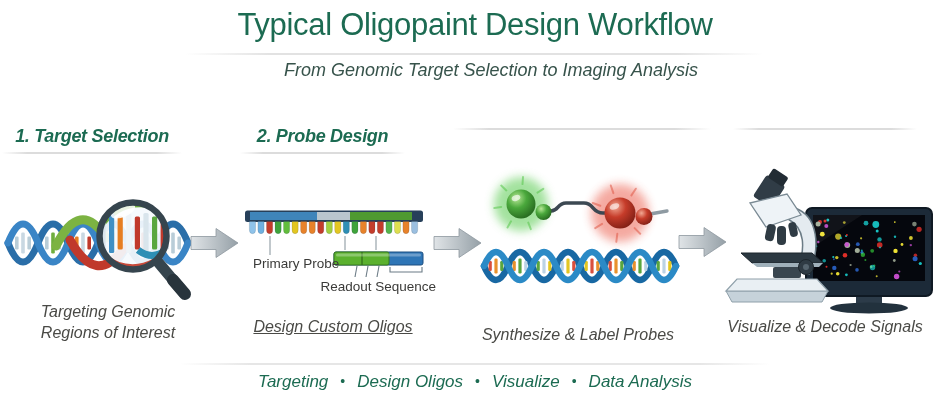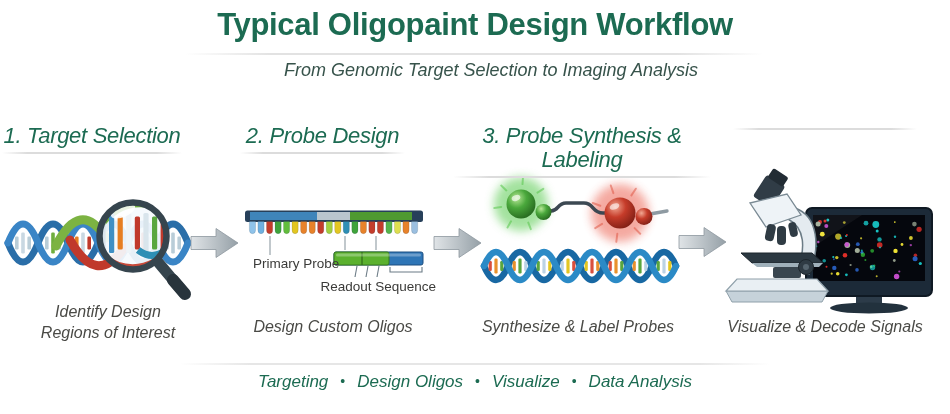--- a/index.html
+++ b/index.html
@@ -1,37 +1,37 @@
 <!DOCTYPE html>
 <html><head>
 <meta charset="utf-8">
 <style>
   html,body{margin:0;padding:0;background:#fff;}
   .canvas{position:relative;width:950px;height:414px;background:#ffffff;overflow:hidden;
           font-family:"Liberation Sans",sans-serif;}
   .art{position:absolute;left:0;top:0;width:950px;height:414px;}
   .title{position:absolute;top:7px;left:0;width:950px;text-align:center;
-         font-size:31px;font-weight:bold;letter-spacing:-0.3px;color:#1c6b52;}
+         font-size:31px;font-weight:normal;letter-spacing:-0.3px;color:#1c6b52;}
   .title-rule{position:absolute;top:53px;left:185px;width:578px;height:2px;border-radius:1px;
          background:linear-gradient(90deg,rgba(0,0,0,0),#e2e2e2 15%,#e2e2e2 85%,rgba(0,0,0,0));}
   .subtitle{position:absolute;top:60px;left:16px;width:950px;text-align:center;
          font-size:18px;font-style:italic;color:#37534b;}
   .step-header{position:absolute;top:124px;text-align:center;color:#1c6b52;
-         font-size:22px;font-weight:normal;font-style:italic;letter-spacing:-0.3px;line-height:24px;}
+         font-size:18px;font-weight:bold;font-style:italic;letter-spacing:-0.3px;line-height:24px;}
   .step-header .rule{margin-top:4px;height:2px;border-radius:1px;
          background:linear-gradient(90deg,rgba(0,0,0,0),#dcdcdc 14%,#dcdcdc 86%,rgba(0,0,0,0));}
   .h1{left:2px;width:180px;}
   .h2{left:240px;width:165px;}
   .h3{left:453px;width:258px;}
   .h4{left:733px;width:184px;}
   .caption{position:absolute;text-align:center;font-size:16px;font-style:italic;
          color:#4a4a46;line-height:21px;}
   .c1{left:10px;top:301px;width:196px;}
-  .c2{left:235px;top:316px;width:196px;}
-  .c3{left:468px;top:316px;width:220px;font-style:italic;}
+  .c2{left:235px;top:316px;width:196px;text-decoration:underline;}
+  .c3{left:468px;top:324px;width:220px;font-style:italic;}
   .c4{left:718px;top:316px;width:214px;}
   .annotation{position:absolute;font-size:13.5px;color:#3b3b39;}
   .a1{left:253px;top:256px;width:90px;}
   .a2{left:312px;top:279px;width:124px;text-align:right;}
   .footer-rule{position:absolute;top:363px;left:180px;width:590px;height:2px;border-radius:1px;
          background:linear-gradient(90deg,rgba(0,0,0,0),#e6e6e6 12%,#e6e6e6 88%,rgba(0,0,0,0));}
   .footer{position:absolute;top:372px;left:0;width:950px;text-align:center;
          font-size:17px;font-style:italic;color:#1c6b52;}
   .footer .b{font-weight:normal;}
   .footer .sep{font-style:normal;font-size:14px;padding:0 12px;position:relative;top:-1px;}
@@ -332,32 +332,31 @@
 
   <div class="step-header h1">
     <span>1. Target Selection</span>
     <div class="rule"></div>
   </div>
   <div class="step-header h2">
     <span>2. Probe Design</span>
     <div class="rule"></div>
   </div>
   <div class="step-header h3">
-    <span>3. Probe Synthesis &amp; Labeling</span>
     <div class="rule"></div>
   </div>
   <div class="step-header h4">
     <div class="rule"></div>
   </div>
 
   <div class="annotation a1">Primary Probe</div>
   <div class="annotation a2">Readout Sequence</div>
 
   <div class="caption c1">
-    <div>Identify Design</div>
+    <div>Targeting Genomic</div>
     <div>Regions of Interest</div>
   </div>
   <div class="caption c2">
     <div>Design Custom Oligos</div>
   </div>
   <div class="caption c3">
     <div>Synthesize &amp; Label Probes</div>
   </div>
   <div class="caption c4">
     <div>Visualize &amp; Decode Signals</div>

